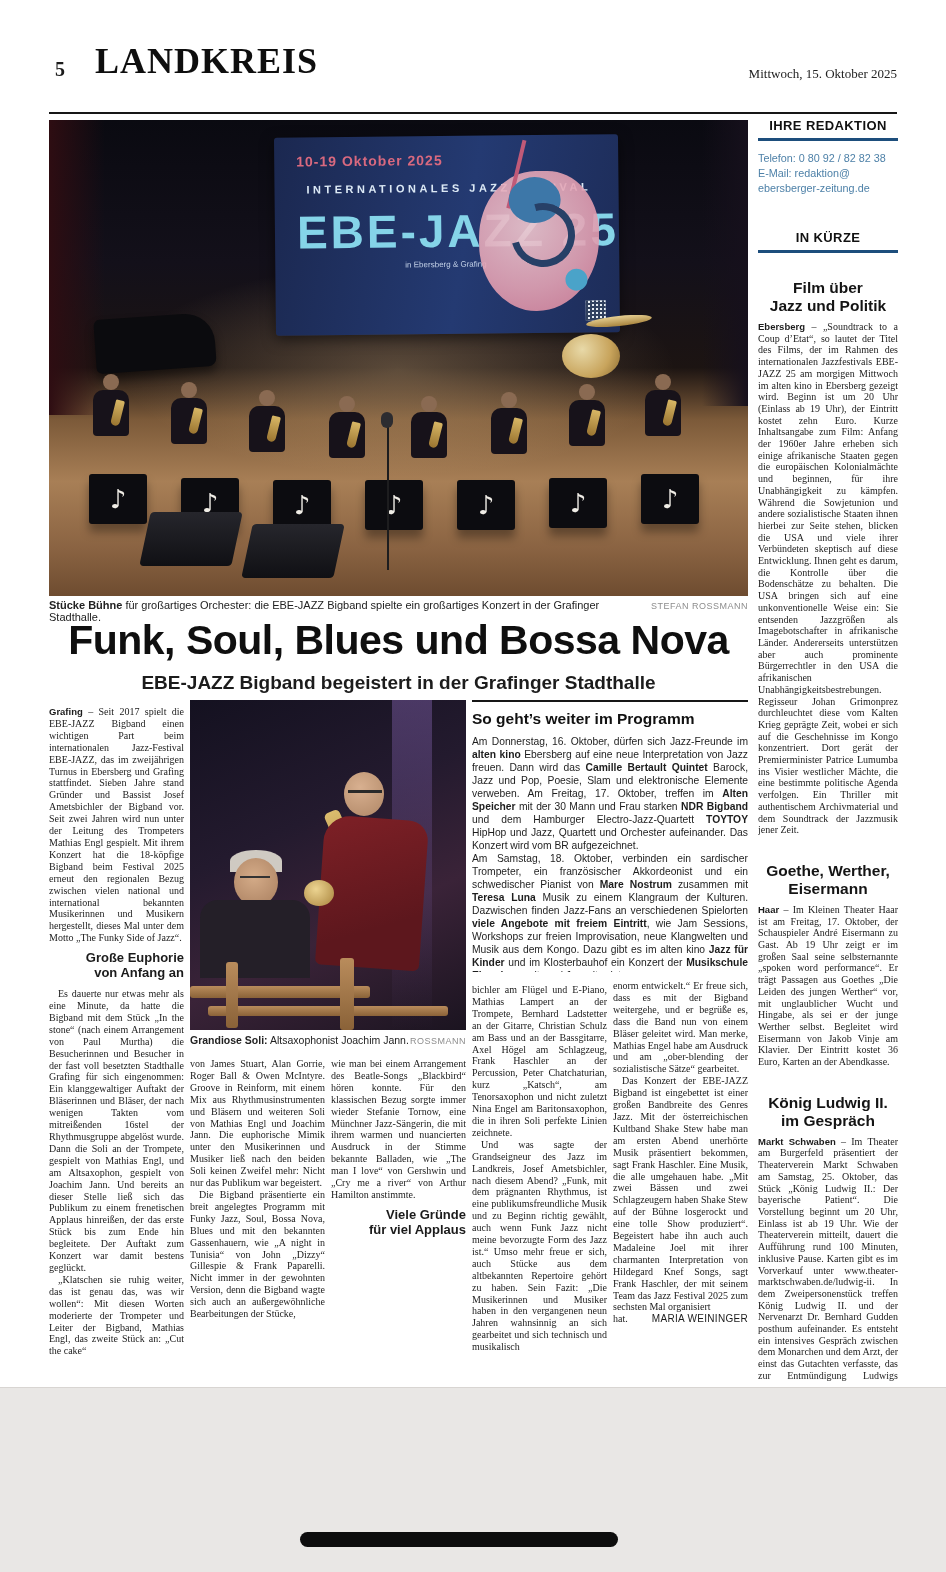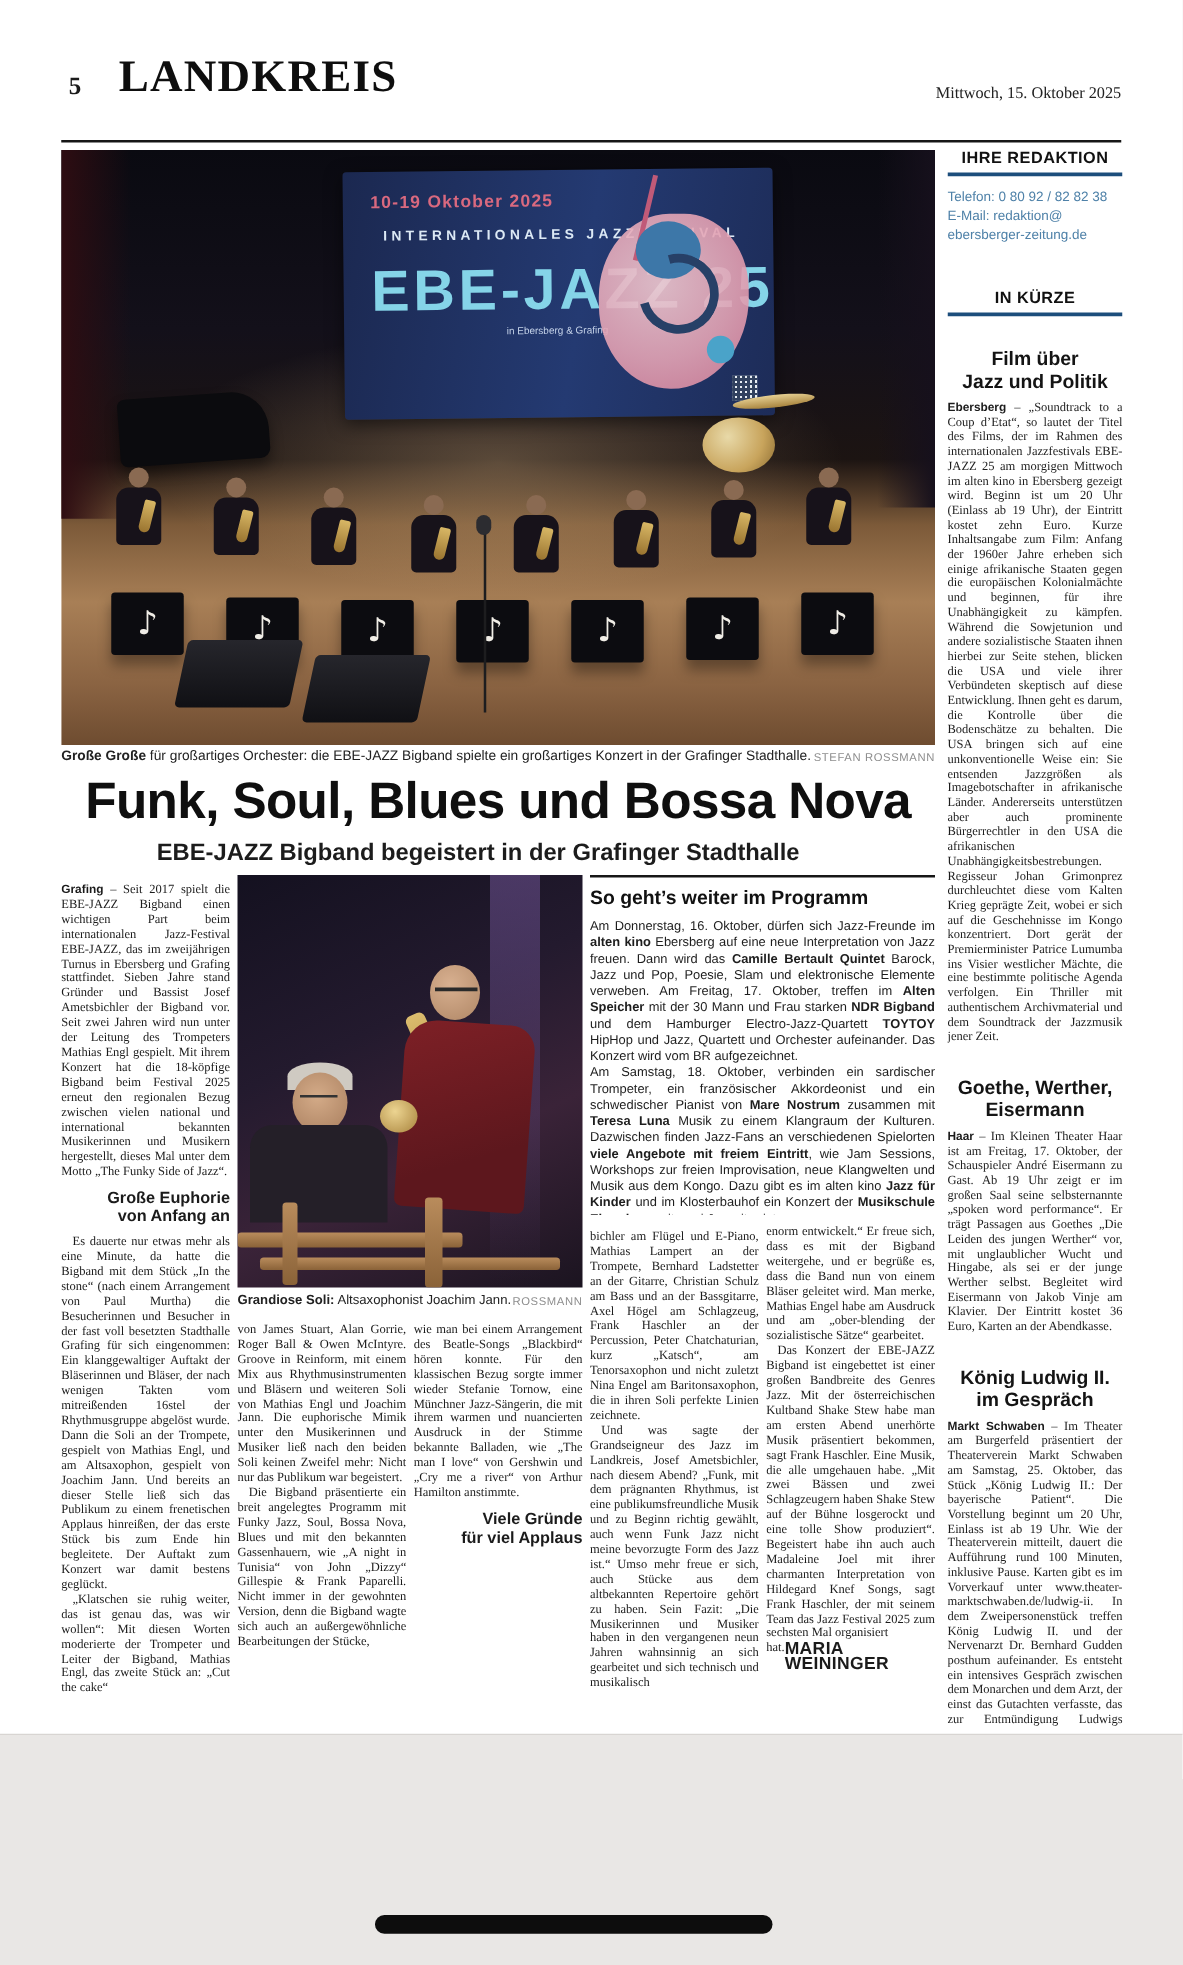--- a/index.html
+++ b/index.html
@@ -72,39 +72,39 @@
   .mic-stand { position:absolute; left:338px; top:300px; width:2px; height:150px; background:#1d1d1f; }
   .mic-head { position:absolute; left:332px; top:292px; width:12px; height:16px; border-radius:6px; background:#2c2c30; }
 
   
   .main-caption { position:absolute; left:49px; top:599px; width:699px;
     font-family:"Liberation Sans",sans-serif; font-size:11px; color:#222; }
   .cap-lead { font-weight:700; }
   .cap-credit { float:right; font-size:9px; color:#8d8d8d; letter-spacing:.5px; margin-top:2px; }
   .headline { position:absolute; left:49px; top:617px; width:699px; text-align:center;
     font-family:"Liberation Sans",sans-serif; font-size:41px; font-weight:700; color:#0f0f0f; letter-spacing:-.5px; }
-  .deck { position:absolute; left:33px; top:672px; width:699px; text-align:center;
+  .deck { position:absolute; left:49px; top:672px; width:699px; text-align:center;
     font-family:"Liberation Sans",sans-serif; font-size:19px; font-weight:700; color:#1c1c1c; }
 
   
   .article { position:absolute; left:49px; top:700px; width:699px; height:688px; }
   .col { position:absolute; width:135px; overflow:hidden; font-size:10px; line-height:11.9px;
     text-align:justify; hyphens:auto; }
   .col p { margin:0; }
   .col p.ind { text-indent:9px; }
   .lead-in { font-family:"Liberation Sans",sans-serif; font-weight:700; font-size:9.5px; }
   .sub-head { font-family:"Liberation Sans",sans-serif; font-weight:700; font-size:13px; line-height:15px;
     text-align:right; margin:6px 0 8px; }
   #col1 { left:0; top:6px; height:676px; }
   #col2 { left:141px; top:358px; height:327px; }
   #col3 { left:282px; top:358px; height:327px; }
   #col4 { left:423px; top:284px; height:405px; }
   #col5 { left:564px; top:280px; height:405px; }
   .byline-row { display:flex; justify-content:space-between; }
-  .byline { font-family:"Liberation Sans",sans-serif; font-weight:700; font-size:14px; letter-spacing:.3px; }
+  .byline { font-family:"Liberation Sans",sans-serif; font-weight:400; font-size:10px; letter-spacing:.3px; }
 
   
   .inset { position:absolute; left:141px; top:0; width:276px; height:330px; overflow:hidden;
     background:linear-gradient(155deg,#141120 0%,#231a2e 38%,#3a2338 66%,#1b1420 100%); }
   .inset .light { position:absolute; right:34px; top:0; width:40px; height:100%;
     background:linear-gradient(180deg,rgba(120,90,160,.5),rgba(120,90,160,0)); }
   .sax-man-torso { position:absolute; right:42px; top:118px; width:104px; height:150px; border-radius:26px 20px 6px 6px;
     background:linear-gradient(160deg,#7e2026,#5d171d 70%); transform:rotate(4deg); }
   .sax-man-head { position:absolute; right:82px; top:72px; width:40px; height:44px; border-radius:50%;
     background:radial-gradient(circle at 40% 35%, #d8b090, #b08766); }
@@ -249,21 +249,21 @@
         </div>
     </div>
     <div class="mic-stand"></div>
     <div class="mic-head"></div>
     <div class="monitor" style="left:96px;top:392px"></div>
     <div class="monitor" style="left:198px;top:404px"></div>
   </div>
 
   <div class="main-caption">
     <span class="cap-credit">STEFAN ROSSMANN</span>
-    <span class="cap-lead">Große Große</span><span> für großartiges Orchester: die EBE-JAZZ Bigband spielte ein großartiges Konzert in der Grafinger Stadthalle.</span>
+    <span class="cap-lead">Stücke Bühne</span><span> für großartiges Orchester: die EBE-JAZZ Bigband spielte ein großartiges Konzert in der Grafinger Stadthalle.</span>
   </div>
 
   <div class="headline">Funk, Soul, Blues und Bossa Nova</div>
   <div class="deck">EBE-JAZZ Bigband begeistert in der Grafinger Stadthalle</div>
 
   <div class="article">
 
     <div class="col" id="col1">
       <p><span class="lead-in">Grafing</span><span> – Seit 2017 spielt die EBE-JAZZ Bigband einen wichtigen Part beim internationalen Jazz-Festival EBE-JAZZ, das im zweijährigen Turnus in Ebersberg und Grafing stattfindet. Sieben Jahre stand Gründer und Bassist Josef Ametsbichler der Bigband vor. Seit zwei Jahren wird nun unter der Leitung des Trompeters Mathias Engl gespielt. Mit ihrem Konzert hat die 18-köpfige Bigband beim Festival 2025 erneut den regionalen Bezug zwischen vielen national und international bekannten Musikerinnen und Musikern hergestellt, dieses Mal unter dem Motto „The Funky Side of Jazz“.</span></p>
       <div class="sub-head">

